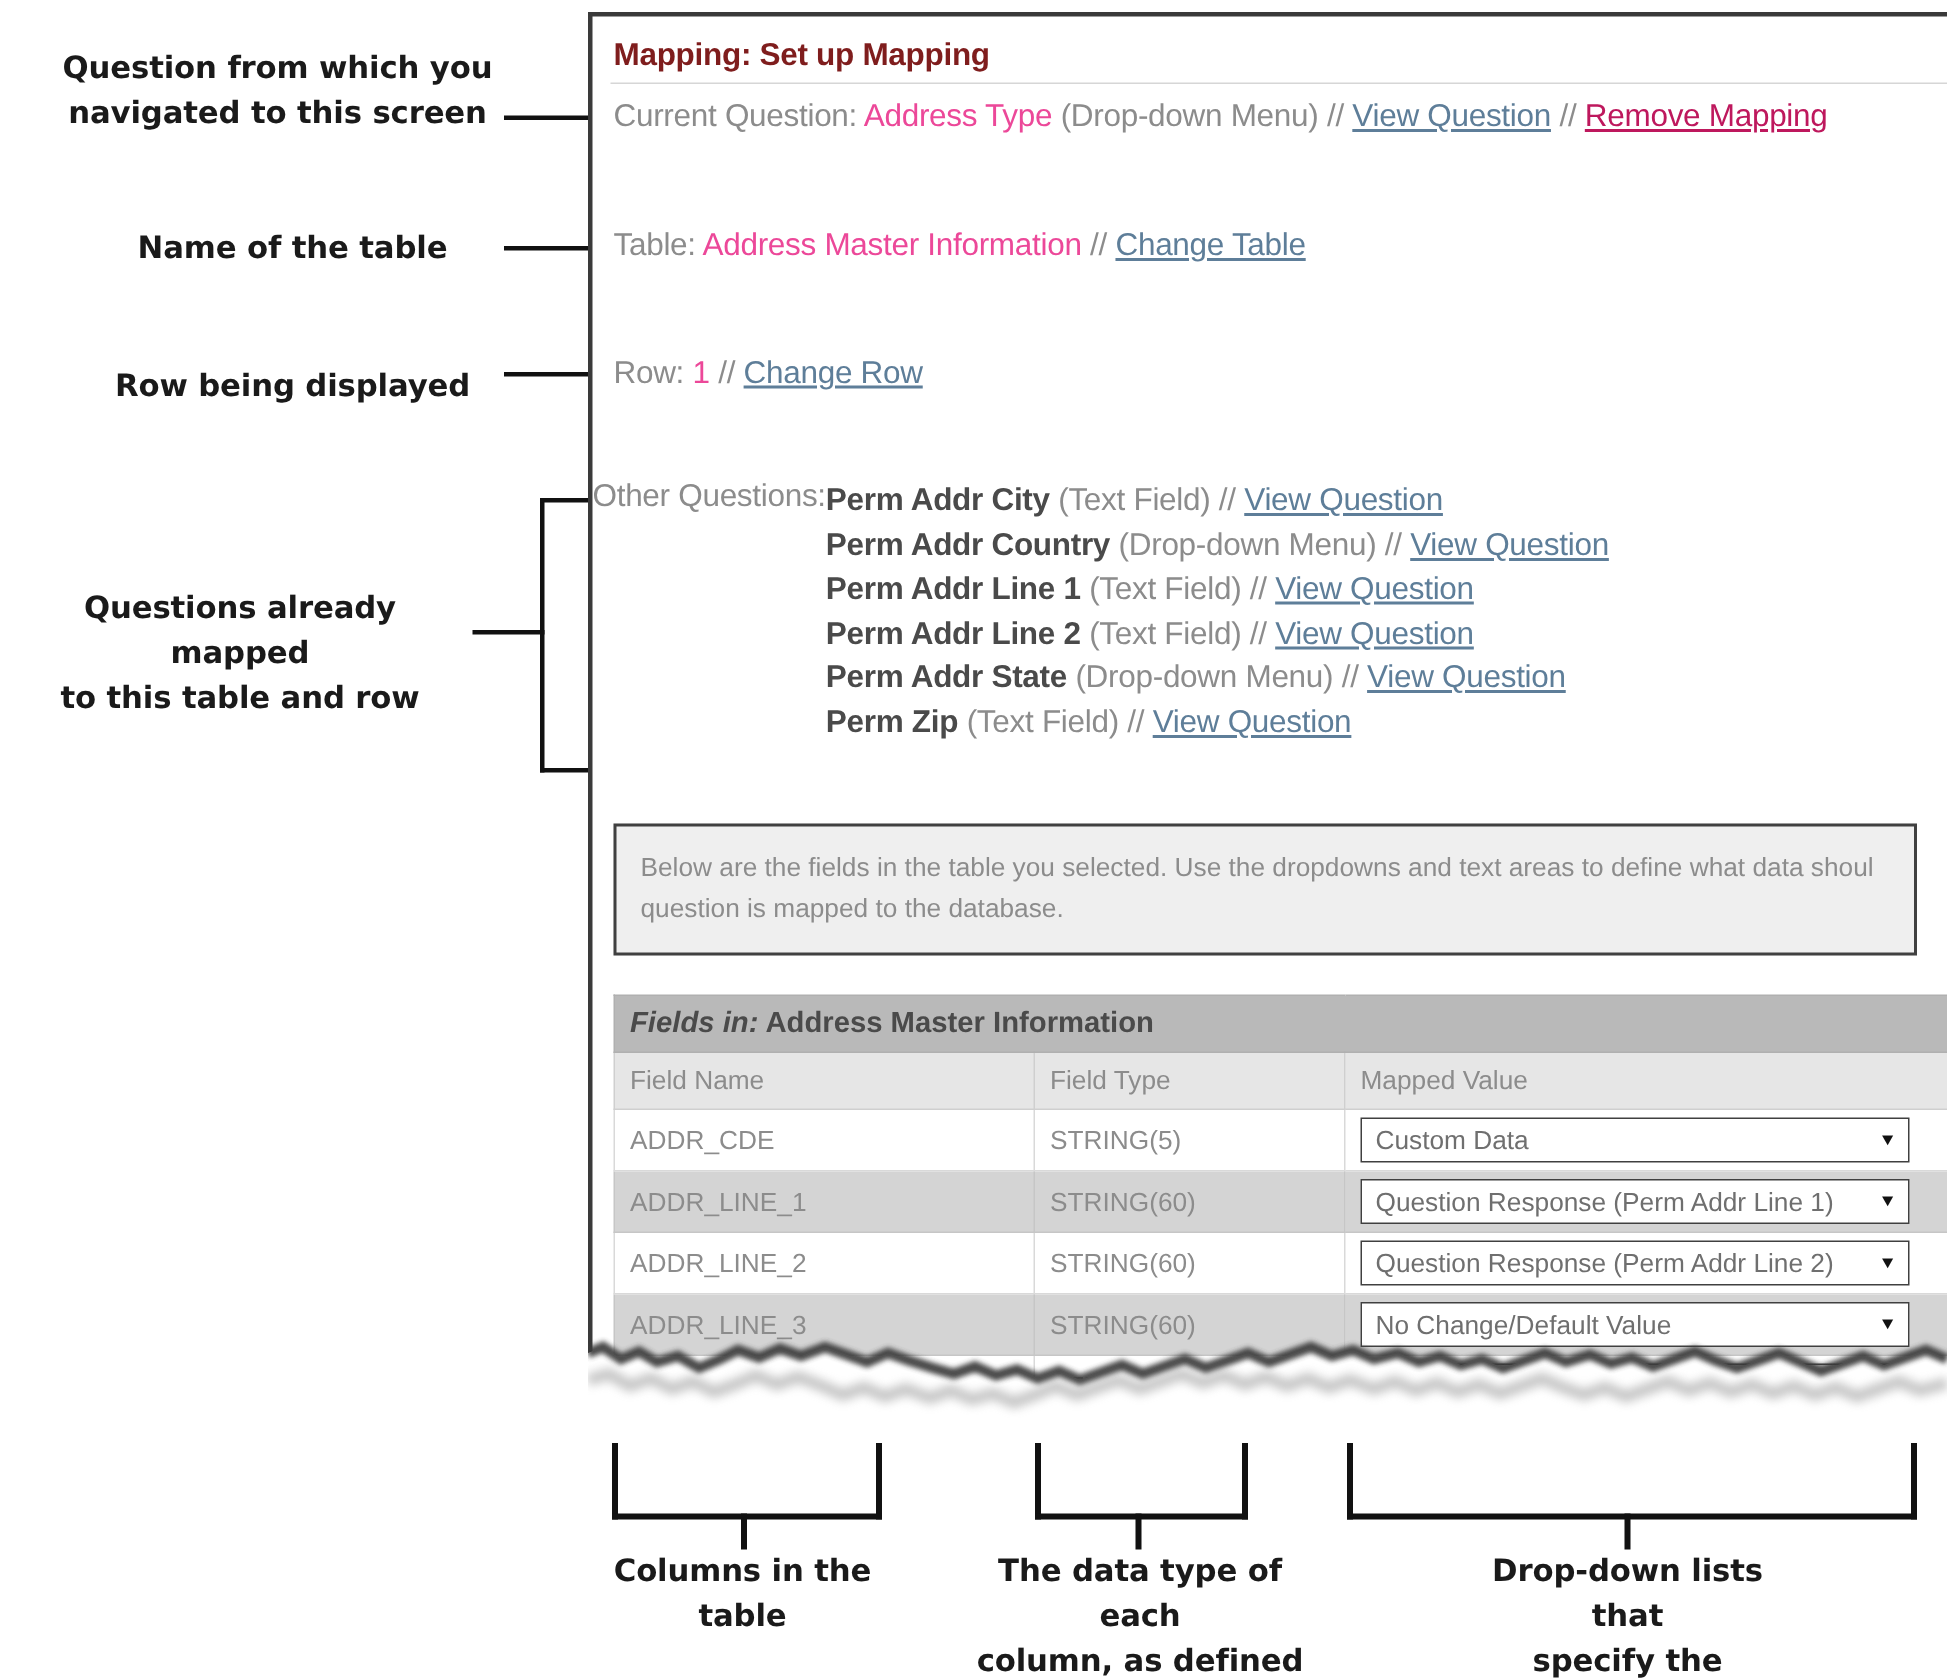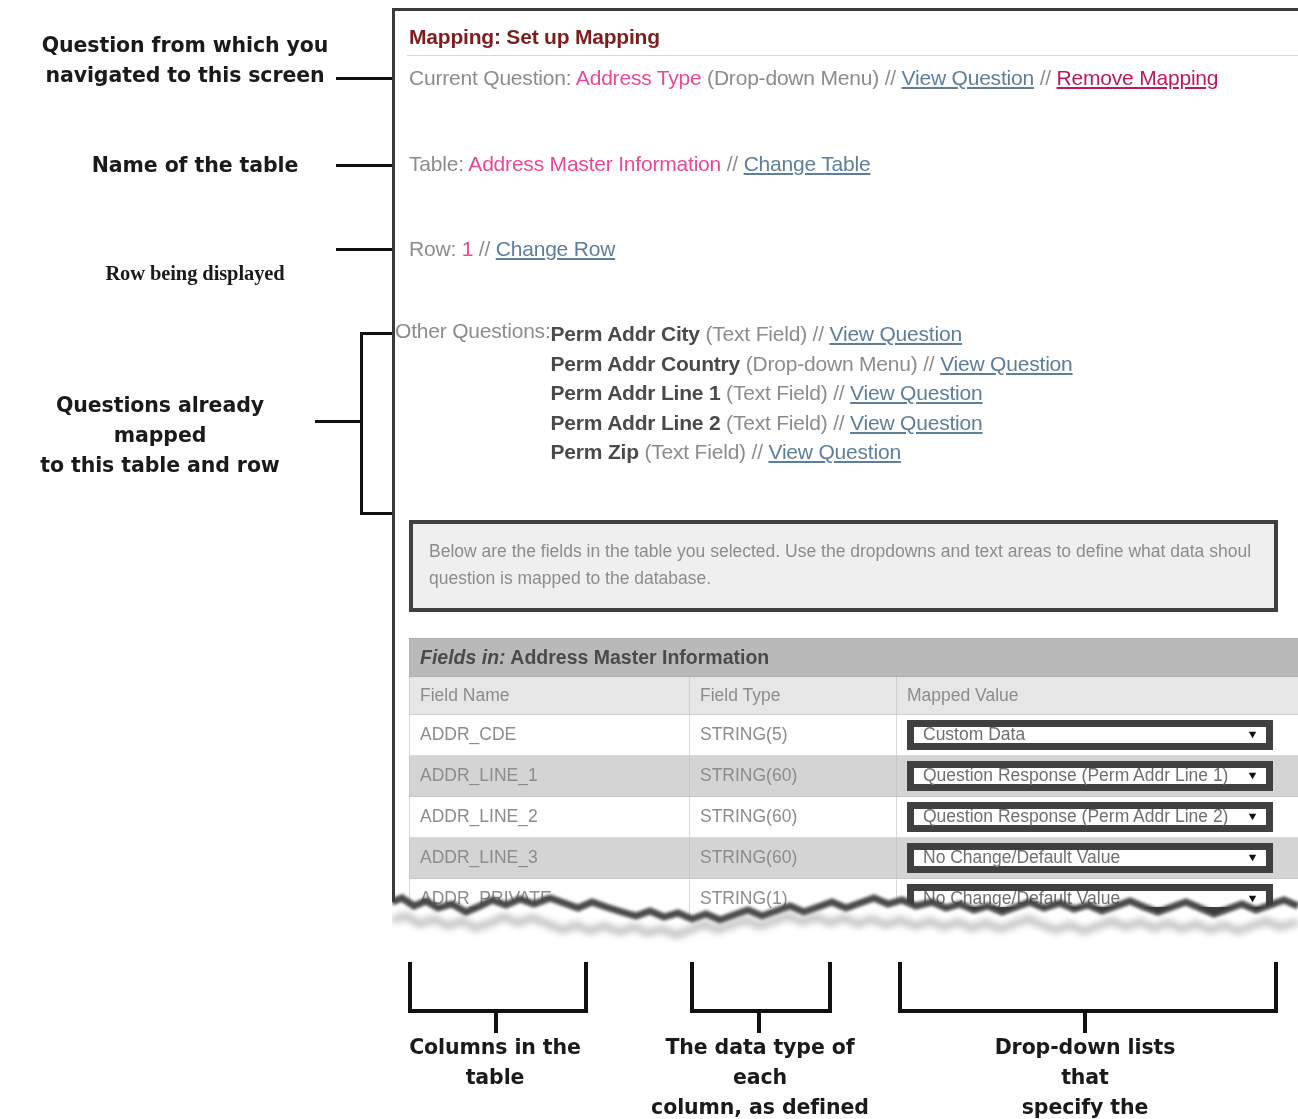--- a/index.html
+++ b/index.html
@@ -56,21 +56,21 @@
 
   .oq-wrap{font-size:21px;color:#8c8c8c;letter-spacing:-0.2px;}
   .oq-head{display:inline-block;vertical-align:top;}
   .oq-list{display:inline-block;vertical-align:top;}
   .oq-item{white-space:nowrap;line-height:29.5px;}
   .oq-item b{color:#4a4a4a;font-weight:bold;}
 
   .instr{
     margin:0 0 0 14px;
     background:#efefef;
-    border:4px solid #404040;
+    border:2px solid #404040;
     color:#8c8c8c;
     font-size:17.5px;
     line-height:27px;
     padding:14px 16px 16px 16px;
     width:869px;
     box-sizing:border-box;
     white-space:nowrap;
     overflow:hidden;
   }
   .instr .l2{white-space:nowrap;}
@@ -86,42 +86,42 @@
     text-align:left;padding:8px 10px;border:1px solid #cfcfcf;
   }
   .tbl td.cell{
     font-size:17.5px;color:#8c8c8c;padding:8px 10px;border:1px solid #d9d9d9;
     background:#ffffff;height:22px;
   }
   .tbl tr.alt td.cell{background:#d4d4d4;border-color:#c6c6c6;}
   .tbl td.mv{padding:5px 10px 5px 10px;}
   .ddl{
     display:flex;align-items:center;justify-content:space-between;
-    border:7px solid #404040;background:#ffffff;
+    border:1px solid #404040;background:#ffffff;
     height:30px;width:366px;padding:0 8px 0 9px;box-sizing:border-box;
     font-size:17.5px;color:#6f6f6f;cursor:pointer;
   }
   .caret{font-size:11px;color:#111;line-height:1;transform:scaleX(1.15);}
 
   
   .tear{position:absolute;left:392px;top:886px;width:906px;height:70px;pointer-events:none;}
 </style>
 </head>
 <body>
 
 <div class="root">
 
   <div class="anno" style="left:40px;top:30px;width:290px;">Question from which you
 navigated to this screen</div>
   <div class="leader" style="left:336px;top:77px;width:56px;height:3px;"></div>
 
   <div class="anno" style="left:60px;top:150px;width:270px;">Name of the table</div>
   <div class="leader" style="left:336px;top:164px;width:56px;height:3px;"></div>
 
-  <div class="anno" style="left:60px;top:258px;width:270px;font-family:Liberation Serif, serif;">Row being displayed</div>
+  <div class="anno" style="left:60px;top:242px;width:270px;">Row being displayed</div>
   <div class="leader" style="left:336px;top:248px;width:56px;height:3px;"></div>
 
   <div class="anno" style="left:10px;top:390px;width:300px;">Questions already mapped
 to this table and row</div>
   <div class="leader" style="left:315px;top:420px;width:48px;height:3px;"></div>
   <div class="leader" style="left:360px;top:332px;width:3px;height:183px;"></div>
   <div class="leader" style="left:360px;top:332px;width:32px;height:3px;"></div>
   <div class="leader" style="left:360px;top:512px;width:32px;height:3px;"></div>
 
   <div class="shot">
@@ -178,20 +178,26 @@
             <span class="lnk">View Question</span>
           </div>
 
           <div class="oq-item">
             <b>Perm Addr Line 2</b>
             <span>(Text Field)</span>
             <span class="sep">//</span>
             <span class="lnk">View Question</span>
           </div>
 
+          <div class="oq-item">
+            <b>Perm Addr State</b>
+            <span>(Drop-down Menu)</span>
+            <span class="sep">//</span>
+            <span class="lnk">View Question</span>
+          </div>
 
           <div class="oq-item">
             <b>Perm Zip</b>
             <span>(Text Field)</span>
             <span class="sep">//</span>
             <span class="lnk">View Question</span>
           </div>
 
         </span>
       </div>

